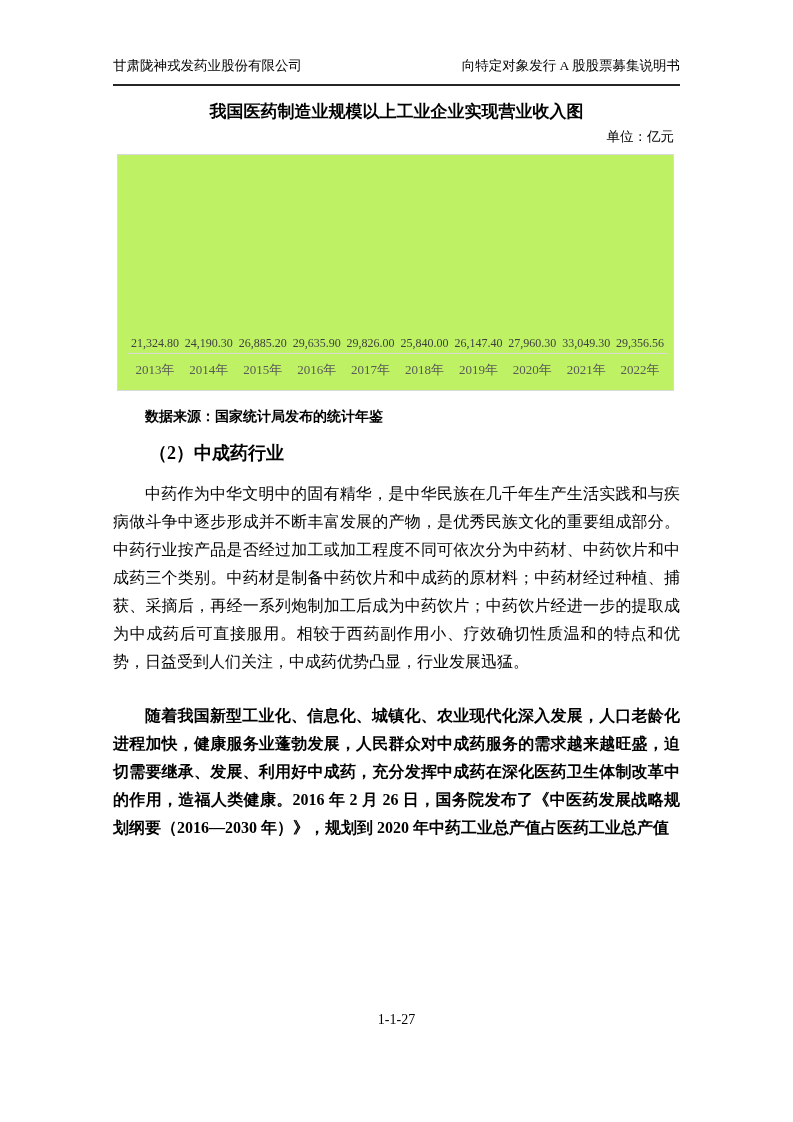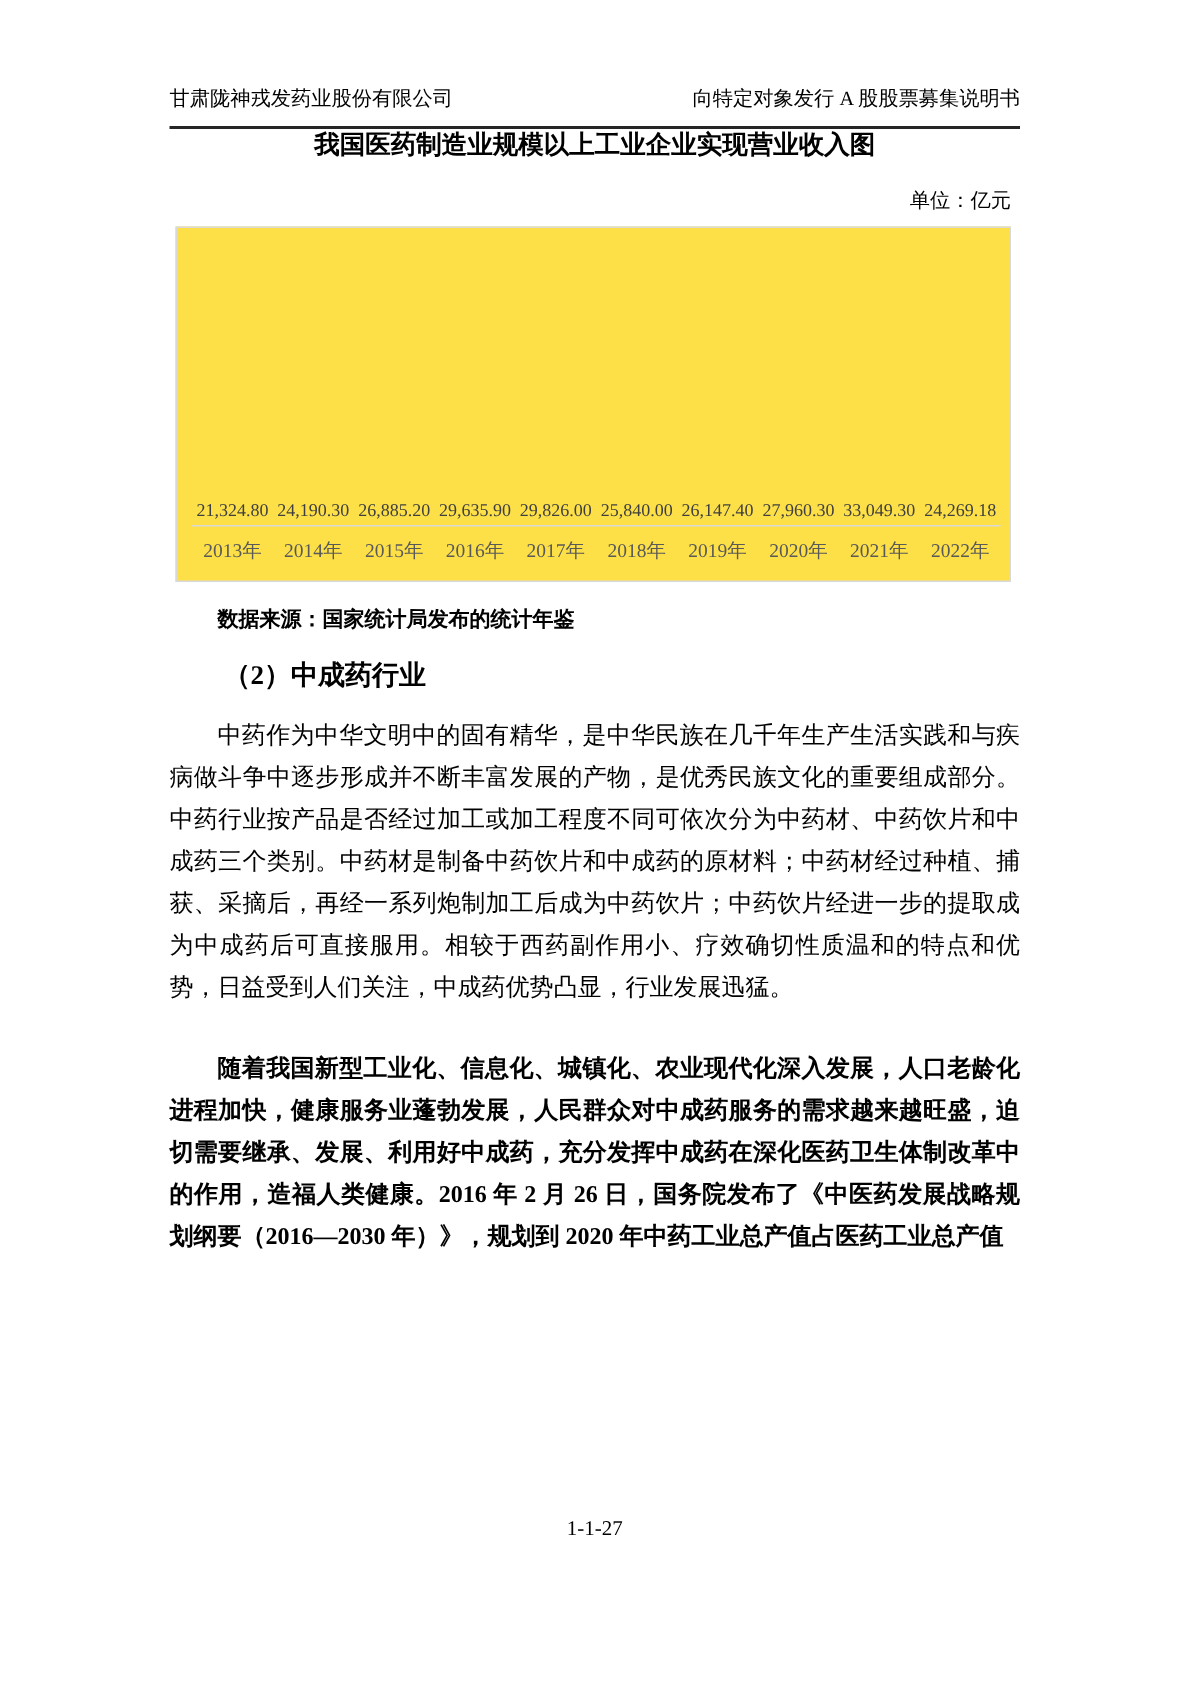--- a/index.html
+++ b/index.html
@@ -28,34 +28,35 @@
     font-size: 16px;
     line-height: 28px;
     text-align: justify;
     text-indent: 2em;
     margin-top: 14px;
   }
   .chart-title {
     font-size: 17px;
     font-weight: bold;
     text-align: center;
+    margin-top: 15px;
     line-height: 22px;
   }
   .chart-unit {
     text-align: right;
     font-size: 13.5px;
     line-height: 18px;
-    margin-top: 17px;
+    margin-top: 5px;
     padding-right: 6px;
   }
   .chart-box {
     margin: 8px 6px 0 4px;
     height: 237px;
     border: 1px solid #d9d9d9;
-    background: #fde047;
+    background: #bef264;
     padding: 0 6px 0 10px;
   }
   .plot {
     height: 199px;
     display: flex;
     align-items: flex-end;
     border-bottom: 1px solid #d9d9d9;
   }
   .bar-group {
     flex: 1 1 0;
@@ -155,21 +156,21 @@
         </div>
         <div class="bar-group">
           <div class="bar-value">27,960.30</div>
           <div class="bar" style="height: 66.5721%; background: rgb(91, 155, 213);"></div>
         </div>
         <div class="bar-group">
           <div class="bar-value">33,049.30</div>
           <div class="bar" style="height: 78.6888%; background: rgb(91, 155, 213);"></div>
         </div>
         <div class="bar-group">
-          <div class="bar-value">24,269.18</div>
+          <div class="bar-value">29,356.56</div>
           <div class="bar" style="height: 80.0802%; background: rgb(91, 155, 213);"></div>
         </div>
       </div>
     <div class="x-axis">
         <div class="x-label">2013年</div>
         <div class="x-label">2014年</div>
         <div class="x-label">2015年</div>
         <div class="x-label">2016年</div>
         <div class="x-label">2017年</div>
         <div class="x-label">2018年</div>

